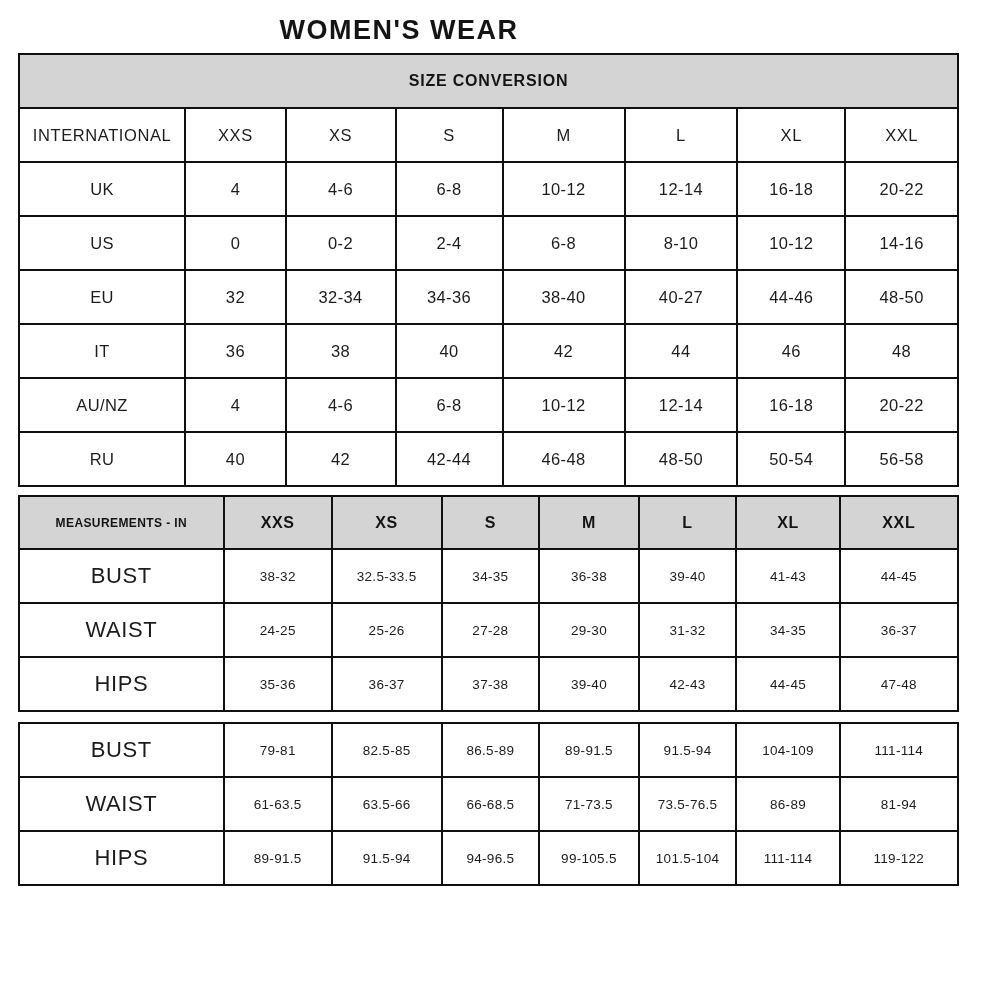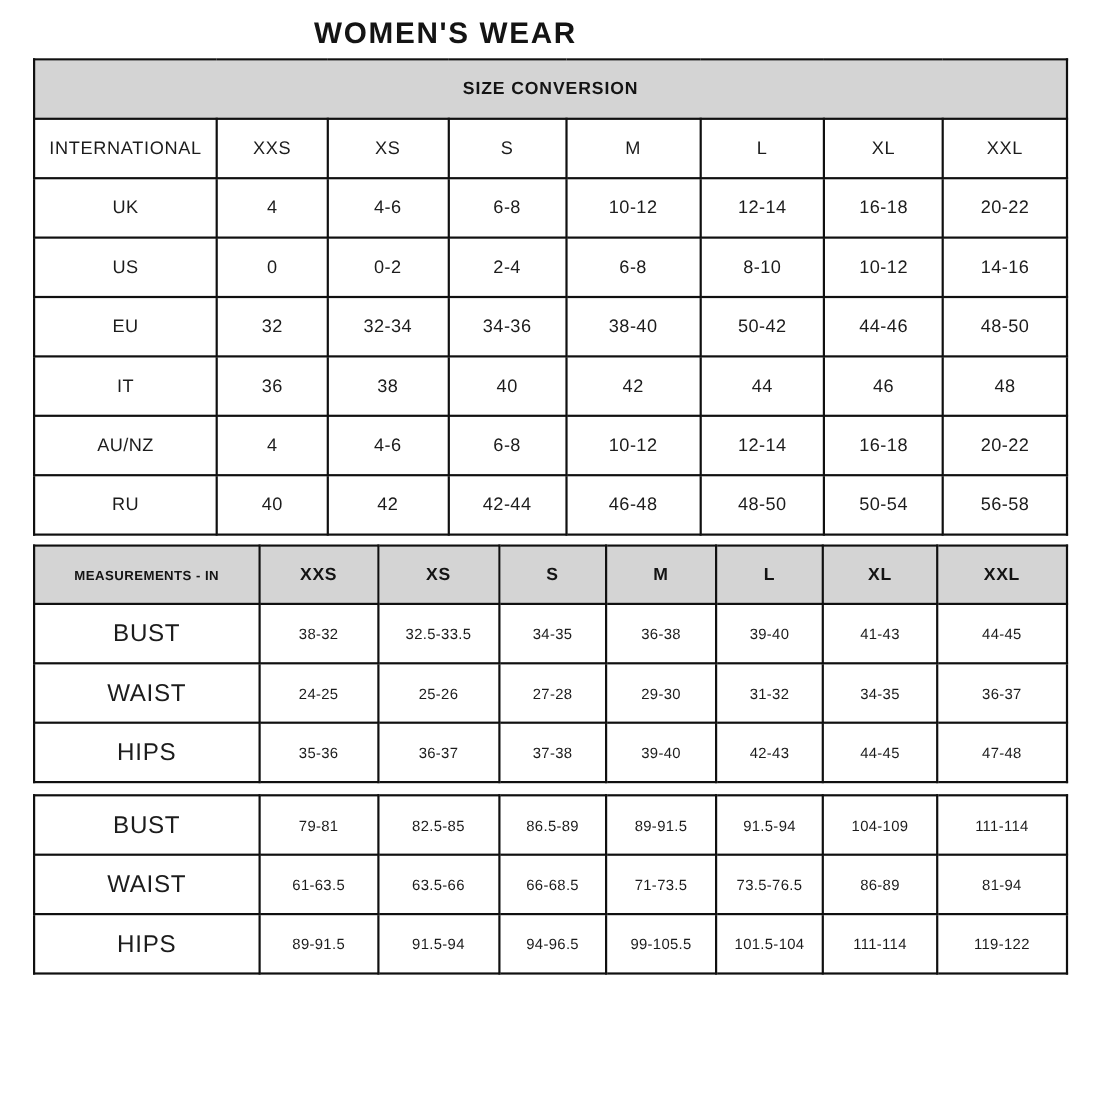--- a/index.html
+++ b/index.html
@@ -6,21 +6,21 @@
     margin: 0;
     padding: 0;
     background: #ffffff;
     width: 1000px;
     height: 1000px;
     font-family: "Liberation Sans", "DejaVu Sans", sans-serif;
     color: #1c1c1c;
     -webkit-font-smoothing: antialiased;
   }
   .wrap {
-    padding: 10px 29px 0 30px;
+    padding: 10px 29px 0 18px;
     box-sizing: border-box;
     width: 809px;
   }
   h1.page-title {
     margin: 0;
     height: 43px;
     line-height: 40px;
     text-align: center;
     font-size: 27px;
     font-weight: 700;
@@ -157,21 +157,21 @@
           <td class="cell">8-10</td>
           <td class="cell">10-12</td>
           <td class="cell">14-16</td>
         </tr>
         <tr>
           <td class="row-label">EU</td>
           <td class="cell">32</td>
           <td class="cell">32-34</td>
           <td class="cell">34-36</td>
           <td class="cell">38-40</td>
-          <td class="cell">50-42</td>
+          <td class="cell">40-27</td>
           <td class="cell">44-46</td>
           <td class="cell">48-50</td>
         </tr>
         <tr>
           <td class="row-label">IT</td>
           <td class="cell">36</td>
           <td class="cell">38</td>
           <td class="cell">40</td>
           <td class="cell">42</td>
           <td class="cell">44</td>

